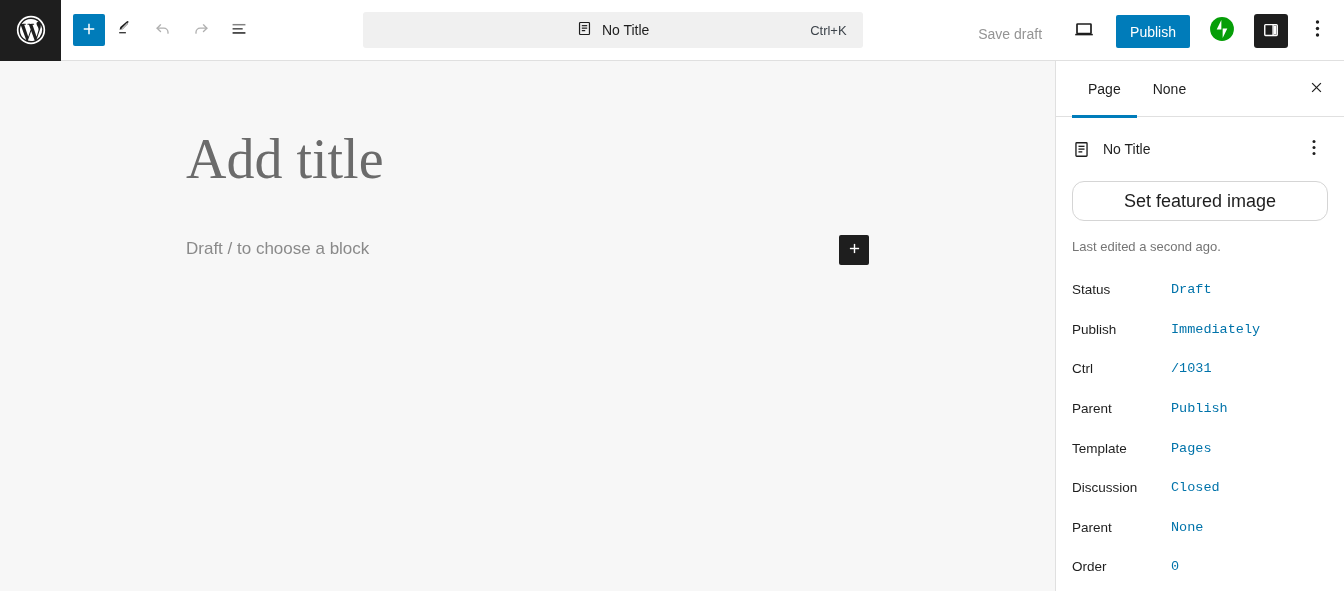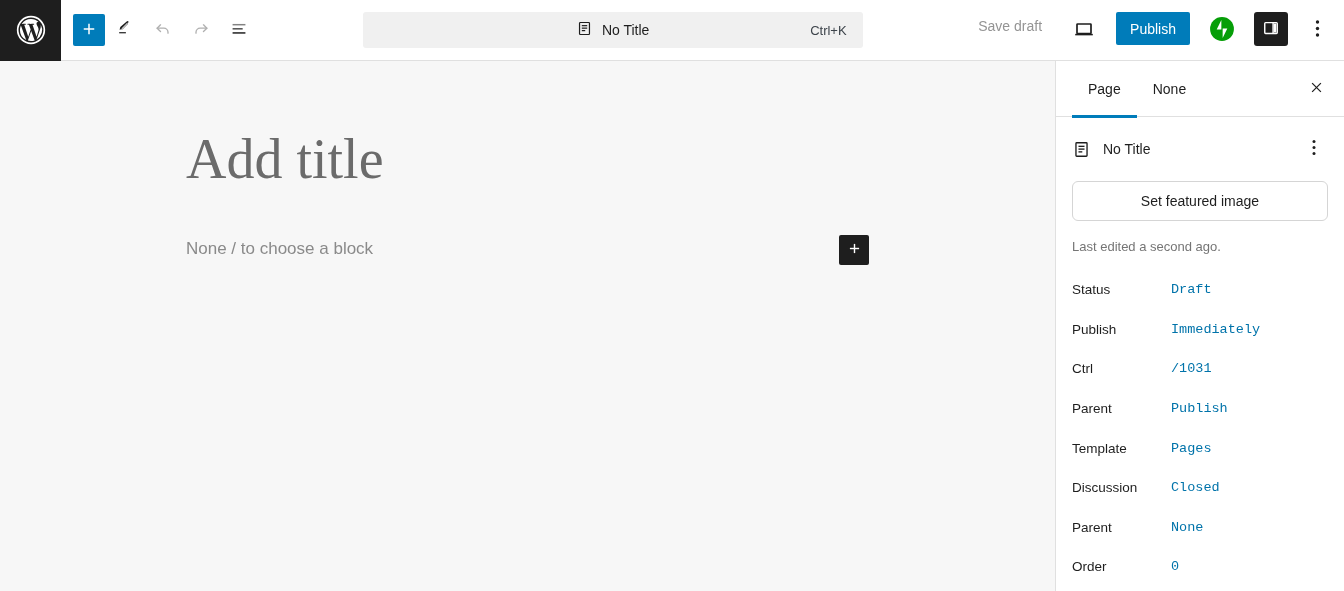--- a/index.html
+++ b/index.html
@@ -56,21 +56,21 @@
   .cmdbar-center {
     flex: 1 1 auto;
     display: flex; align-items: center; justify-content: center; gap: 9px;
   }
   .cmdbar-shortcut {
     position: absolute; right: 16px; top: 50%; transform: translateY(-50%);
     font-size: 13px; color: #3c434a;
   }
 
   .tb-right {
-    display: flex; align-items: flex-start; gap: 14px;
+    display: flex; align-items: flex-end; gap: 14px;
     padding-right: 12px;
   }
   .save-draft {
     background: none; border: none; cursor: pointer;
     font-size: 14px; color: #949494;
     font-family: "Liberation Sans", sans-serif;
     padding: 6px 10px;
   }
   .publish-btn {
     background: #007cba; color: #fff;
@@ -178,22 +178,22 @@
   }
   .doc-kebab {
     width: 28px; height: 28px; border: none; background: none;
     display: flex; align-items: center; justify-content: center; cursor: pointer;
   }
 
   .featured-btn {
     width: 100%; height: 40px;
     background: #fff;
     border: 1px solid #d5d5d5;
-    border-radius: 6px;
-    font-size: 14px; color: #1e1e1e;
+    border-radius: 12px;
+    font-size: 18px; color: #1e1e1e;
     cursor: pointer; margin-top: 6px;
     font-family: "Liberation Sans", sans-serif;
   }
   .last-edited {
     font-size: 13px; color: #757575;
     margin-top: 18px;
   }
 
   .meta-list { margin-top: 16px; }
   .meta-row {
@@ -327,21 +327,21 @@
             <circle cx="2.5" cy="9.5" r="1.7"></circle>
             <circle cx="2.5" cy="16" r="1.7"></circle>
         </svg>
       </span>
     </button>
   </div>
 </div>
 
 <div class="canvas">
   <div class="post-title">Add title</div>
-  <div class="block-placeholder">None / to choose a block</div>
+  <div class="block-placeholder">Draft / to choose a block</div>
   <button class="inserter-btn">
     <span>
       <svg width="17" height="17" viewBox="0 0 24 24" fill="none" stroke="#fff" stroke-width="2">
         <line x1="12" y1="5.5" x2="12" y2="18.5"></line>
           <line x1="5.5" y1="12" x2="18.5" y2="12"></line>
       </svg>
     </span>
   </button>
 </div>
 

